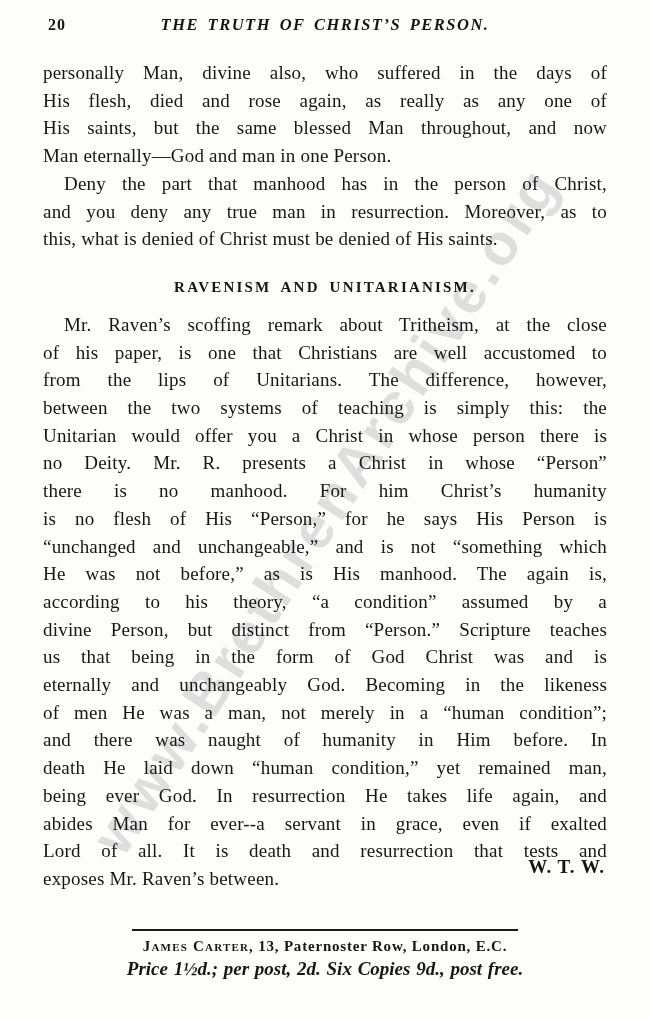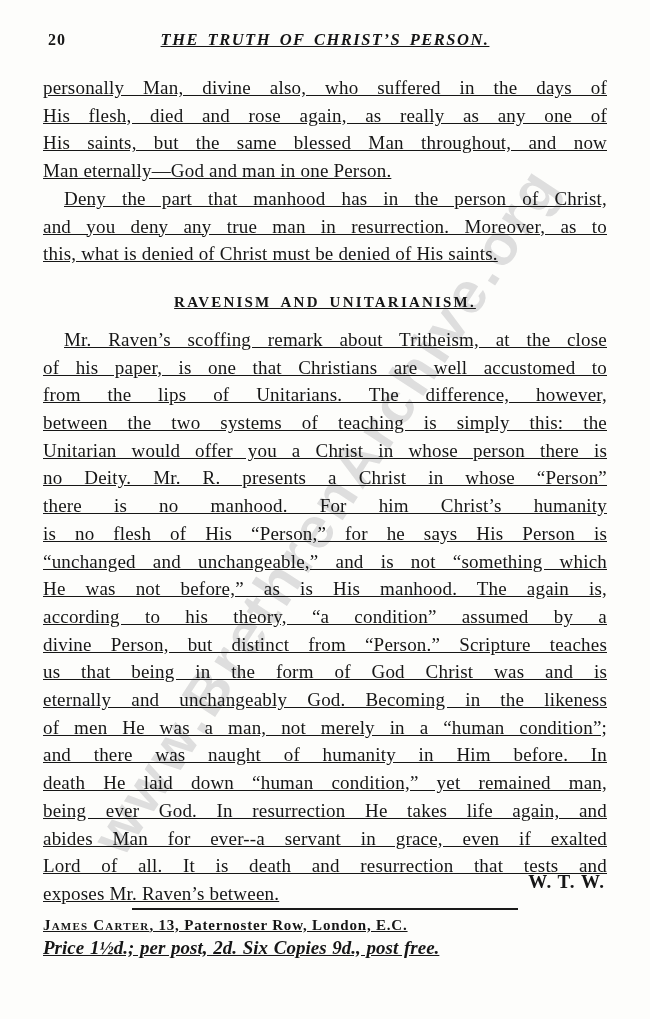--- a/index.html
+++ b/index.html
@@ -25,22 +25,21 @@
     letter-spacing: 4px;
     color: #d9d9d9;
     opacity: 0.85;
     white-space: nowrap;
     z-index: 0;
     user-select: none;
   }
   .content {
     position: relative;
     z-index: 1;
-    padding: 30px 43px 0 43px;
-    text-decoration: underline;
+    padding: 15px 43px 0 43px;
   }
   .running-header {
     position: relative;
     height: 20px;
   }
   .page-number {
     position: absolute;
     left: 5px;
     top: 1px;
     font-weight: bold;
@@ -84,20 +83,22 @@
   .signature {
     position: absolute;
     right: 2px;
     bottom: 12px;
     line-height: 27.7px;
     font-size: 19px;
     font-weight: bold;
     letter-spacing: 1px;
   }
   .footer {
+    margin-top: 36px;
+    text-align: center;
   }
   .footer-rule {
     width: 386px;
     height: 0;
     margin: 0 auto;
     border-top: 2px solid #1a1a1a;
   }
   .publisher-line {
     margin-top: 6px;
     font-size: 15px;

